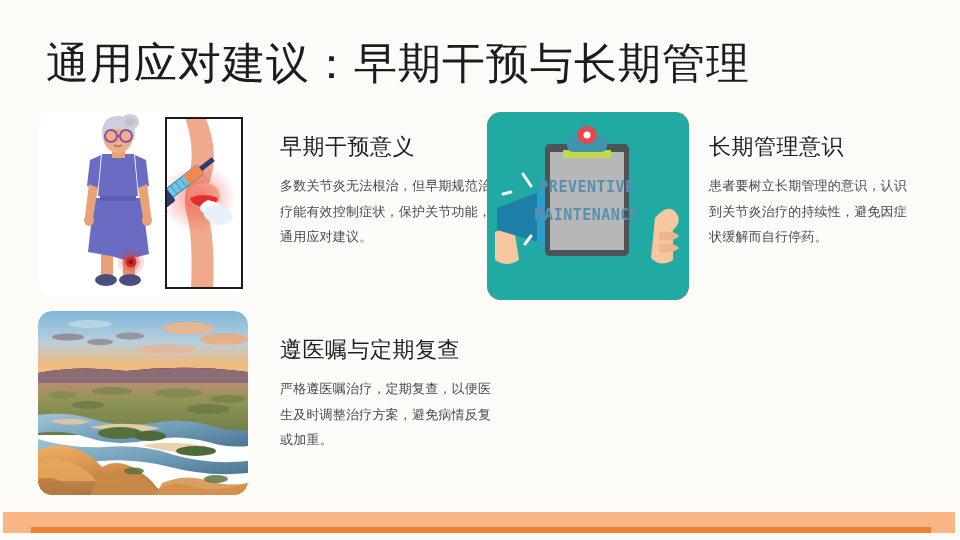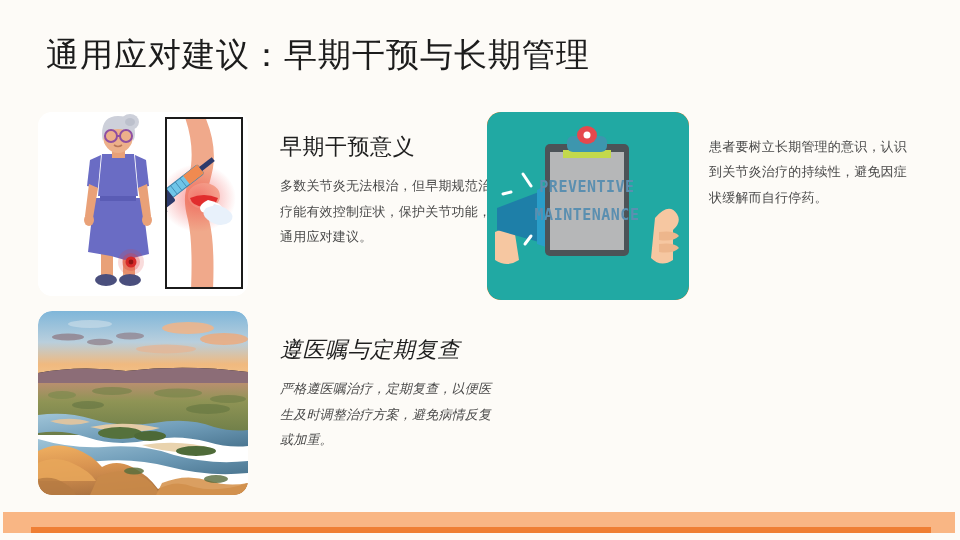--- a/index.html
+++ b/index.html
@@ -21,25 +21,25 @@
     inset: 0;
     background: #fdfbf7;
     overflow: hidden;
   }
 
   
   #slide-title {
     position: absolute;
     left: 46px;
     top: 37px;
-    font-size: 33px;
+    font-size: 43px;
     line-height: 1.25;
     letter-spacing: 1px;
     color: #1c1c1c;
-    font-family: Liberation Mono, monospace;
+    font-family: Liberation Sans, sans-serif;
     white-space: nowrap;
   }
 
   
   .block {
     position: absolute;
     display: flex;
     align-items: flex-start;
   }
   #block-0 { left: 38px;  top: 112px; }
@@ -56,21 +56,21 @@
     background: #ffffff;
   }
   #block-1 .block-figure { width: 202px; height: 188px; }
 
   .block-text {
     margin-left: 32px;
     padding-top: 22px;
     width: 215px;
   }
   #block-1 .block-text { margin-left: 20px; width: 205px; }
-  #block-2 .block-text { padding-top: 26px; font-style: italic; }
+  #block-2 .block-text { padding-top: 26px; }
 
   .block-heading {
     font-size: 22px;
     line-height: 1.2;
     color: #1f1f1f;
     letter-spacing: 0.5px;
     margin-bottom: 13px;
     white-space: nowrap;
     font-family: "Liberation Serif", "DejaVu Serif", serif;
   }
@@ -254,20 +254,21 @@
             <rect x="80" y="24" width="40" height="16" rx="6" fill="#3d96ae"></rect>
             <ellipse cx="100" cy="23" rx="10" ry="9" fill="#e5484d"></ellipse>
             <ellipse cx="100" cy="23" rx="3.5" ry="3.5" fill="#ffffff"></ellipse>
           </g>
           <text class="clip-text" x="100" y="80" font-size="15" text-anchor="middle">PREVENTIVE</text>
           <text class="clip-text" x="100" y="108" font-size="15" text-anchor="middle">MAINTENANCE</text>
         </svg>
       </div>
     </div>
     <div class="block-text">
+      <div class="block-heading">长期管理意识</div>
       <div class="block-body">患者要树立长期管理的意识，认识到关节炎治疗的持续性，避免因症状缓解而自行停药。</div>
     </div>
   </div>
 
   <div class="block" id="block-2">
     <div class="block-figure">
       <div class="fig-landscape">
         <svg viewBox="0 0 210 184" xmlns="http://www.w3.org/2000/svg">
           <defs>
             <linearGradient id="skyG" x1="0" y1="0" x2="0" y2="1">

